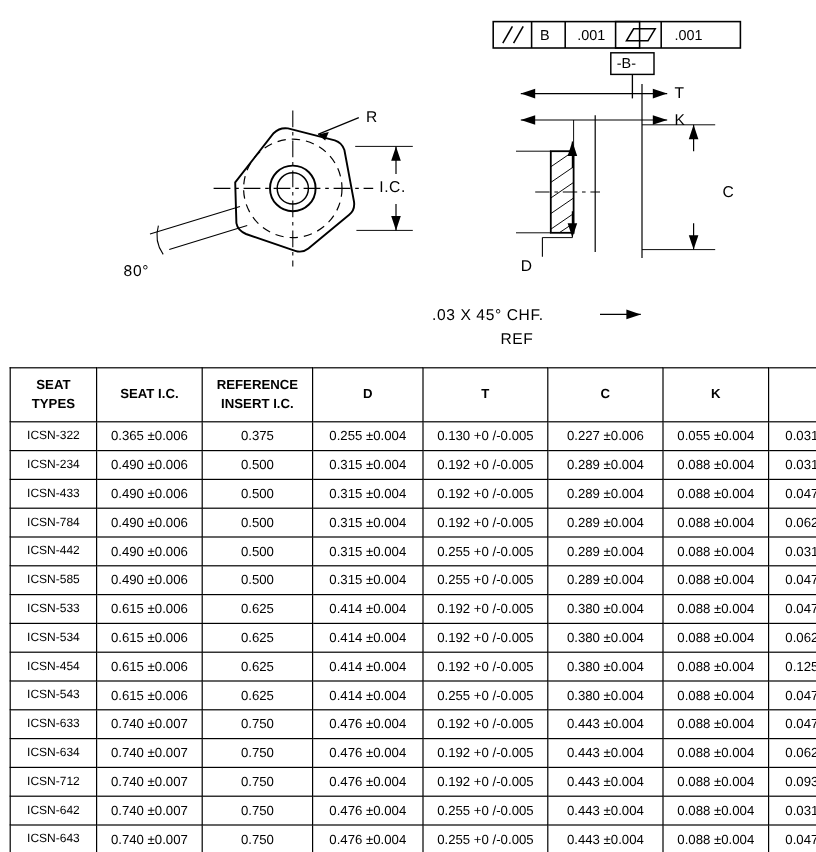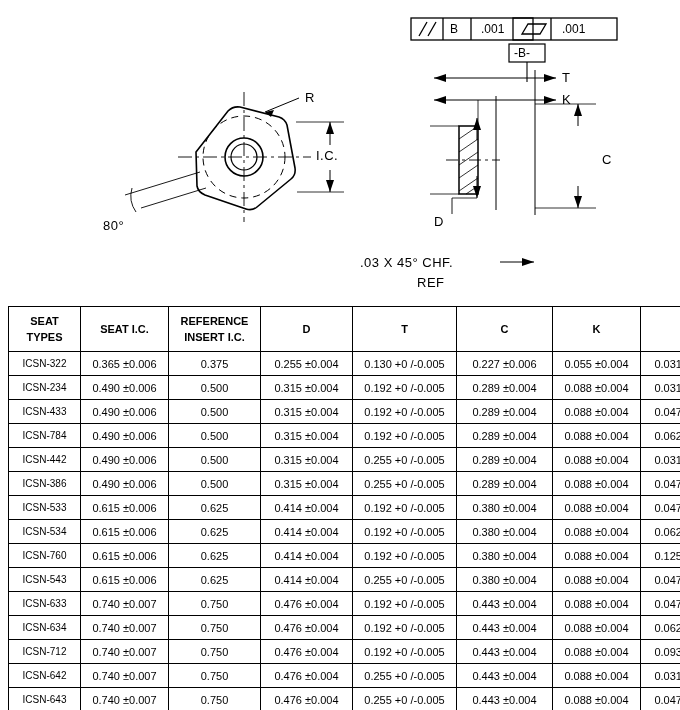--- a/index.html
+++ b/index.html
@@ -214,21 +214,21 @@
           <td class="seat">ICSN-442</td>
           <td>0.490 ±0.006</td>
           <td>0.500</td>
           <td>0.315 ±0.004</td>
           <td>0.255 +0 /-0.005</td>
           <td>0.289 ±0.004</td>
           <td>0.088 ±0.004</td>
           <td>0.031 ±0.004</td>
         </tr>
         <tr>
-          <td class="seat">ICSN-386</td>
+          <td class="seat">ICSN-585</td>
           <td>0.490 ±0.006</td>
           <td>0.500</td>
           <td>0.315 ±0.004</td>
           <td>0.255 +0 /-0.005</td>
           <td>0.289 ±0.004</td>
           <td>0.088 ±0.004</td>
           <td>0.047 ±0.004</td>
         </tr>
         <tr>
           <td class="seat">ICSN-533</td>
@@ -244,21 +244,21 @@
           <td class="seat">ICSN-534</td>
           <td>0.615 ±0.006</td>
           <td>0.625</td>
           <td>0.414 ±0.004</td>
           <td>0.192 +0 /-0.005</td>
           <td>0.380 ±0.004</td>
           <td>0.088 ±0.004</td>
           <td>0.062 ±0.004</td>
         </tr>
         <tr>
-          <td class="seat">ICSN-760</td>
+          <td class="seat">ICSN-454</td>
           <td>0.615 ±0.006</td>
           <td>0.625</td>
           <td>0.414 ±0.004</td>
           <td>0.192 +0 /-0.005</td>
           <td>0.380 ±0.004</td>
           <td>0.088 ±0.004</td>
           <td>0.125 ±0.004</td>
         </tr>
         <tr>
           <td class="seat">ICSN-543</td>

